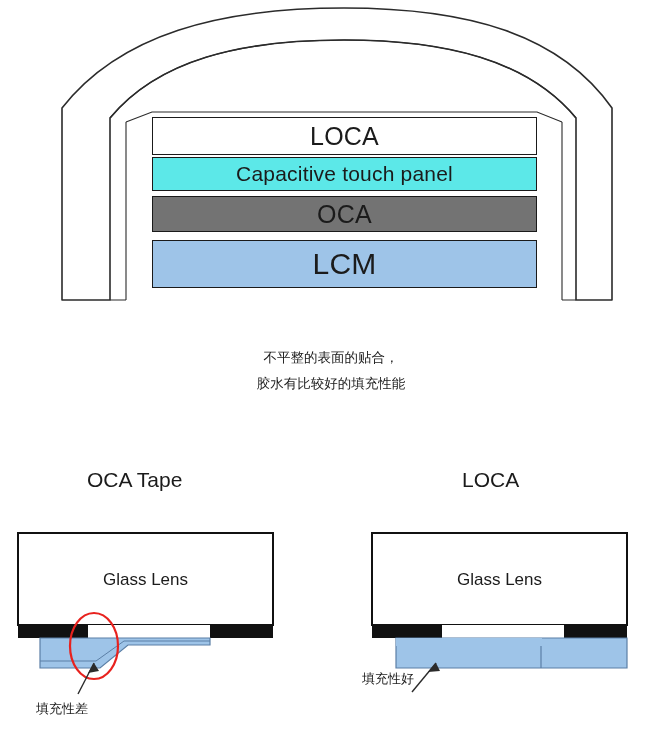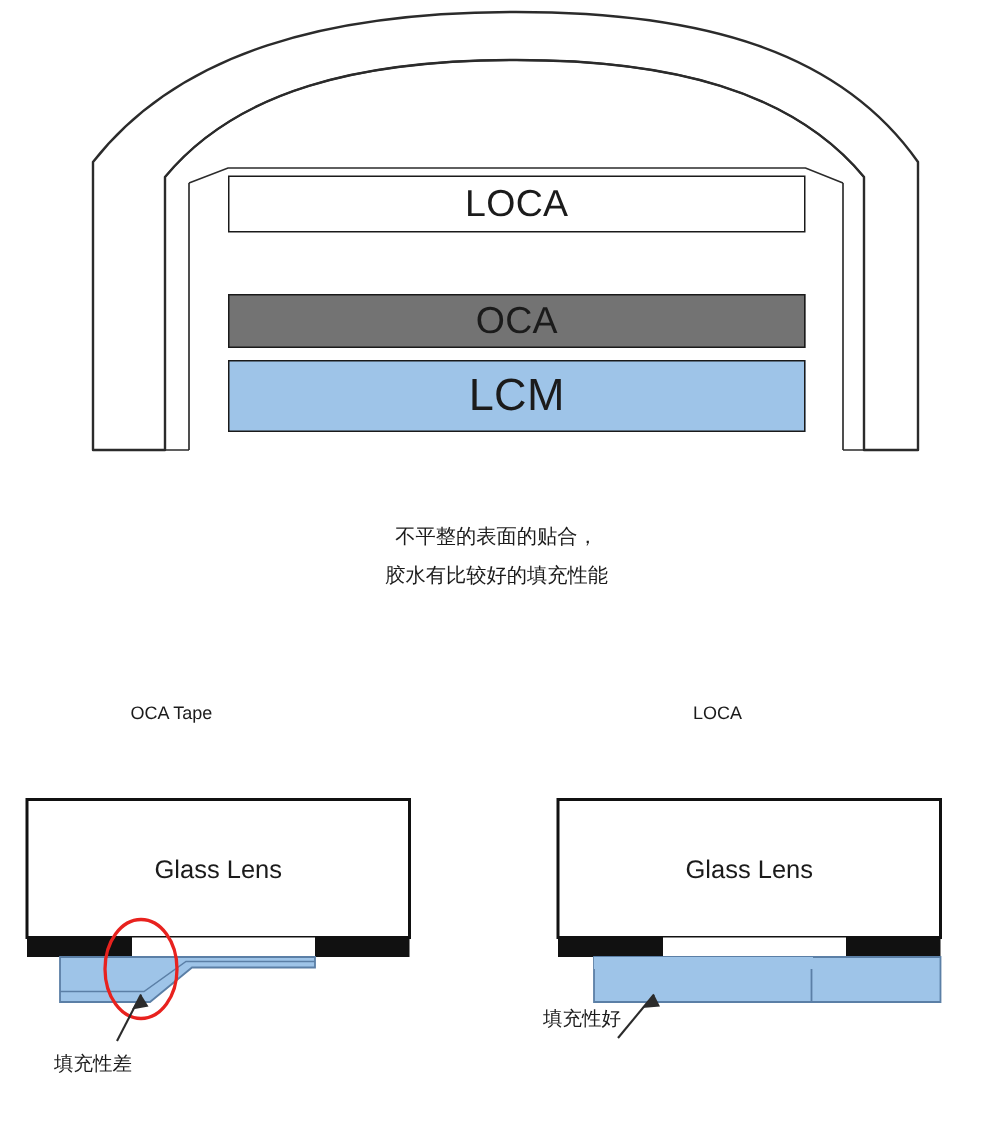--- a/index.html
+++ b/index.html
@@ -63,21 +63,21 @@
     text-align: center;
     font-size: 13.5px;
     color: #1b1b1b;
     line-height: 26px;
   }
   #caption div { white-space: nowrap; }
 
   
   .panel-title {
     position: absolute;
-    font-size: 12px;
+    font-size: 21px;
     color: #1b1b1b;
   }
   #title-left  { left: 87px;  top: 468px; }
   #title-right { left: 462px; top: 468px; }
 
   .bottom-svg { position: absolute; left: 0; top: 0; }
 
   .note {
     position: absolute;
     font-size: 13px;
@@ -108,20 +108,23 @@
 
       <path d="M 110,118 C 158,60 240,40 344,40 C 446,40 528,60 576,118" fill="none" stroke="#2b2b2b" stroke-width="1.2"></path>
 
       <path d="M 126,122 L 152,112 L 537,112 L 562,122" fill="none" stroke="#2b2b2b" stroke-width="1.1"></path>
       <path d="M 126,122 L 126,300 M 562,122 L 562,300" fill="none" stroke="#2b2b2b" stroke-width="1.1"></path>
       <path d="M 110,300 L 126,300 M 562,300 L 576,300" fill="none" stroke="#2b2b2b" stroke-width="1.1"></path>
     </svg>
 
     <div class="layer" id="layer-loca">
       <span>LOCA</span>
+    </div>
+    <div class="layer" id="layer-ctp">
+      <span>Capacitive touch panel</span>
     </div>
     <div class="layer" id="layer-oca">
       <span>OCA</span>
     </div>
     <div class="layer" id="layer-lcm">
       <span>LCM</span>
     </div>
   </div>
 
   <div id="caption">

